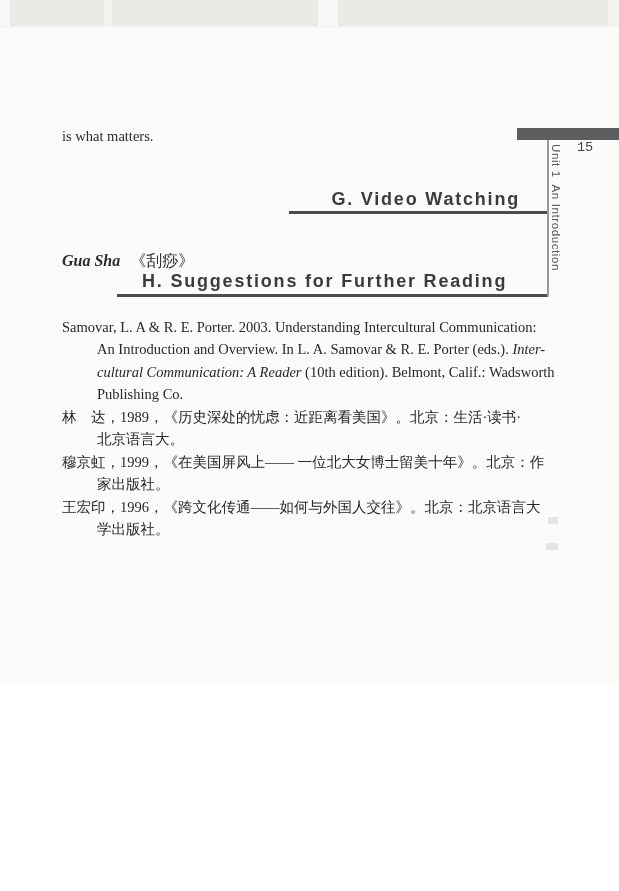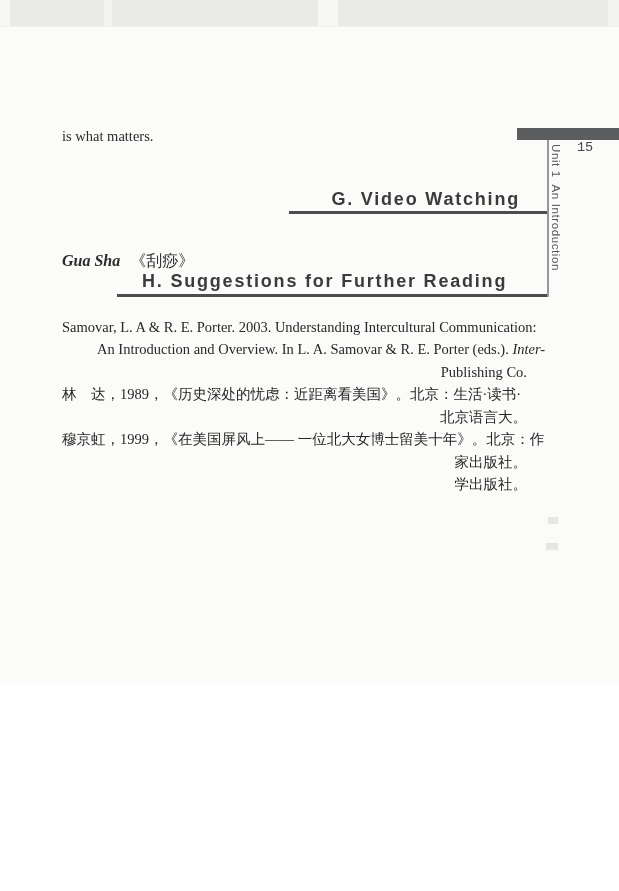--- a/index.html
+++ b/index.html
@@ -40,21 +40,21 @@
     color:#3b3b3b;
     white-space:nowrap;
   }
   .heading-rule { position:absolute; height:3px; background:#4d4d4d; }
 
   .movie-line { position:absolute; left:62px; top:230px; font-size:16px; white-space:nowrap;margin-top:21px; }
   .movie-line .en { font-weight:bold; font-style:italic; margin-right:10px; }
 
   .refs { position:absolute; left:62px; top:316px; width:465px; font-size:14.5px; color:#272727; }
   .ref-line { height:22.45px; line-height:22.45px; white-space:nowrap; }
-  .ref-line.indent { margin-left:35px;text-align:right; }
+  .ref-line.indent { margin-left:35px; }
 
   .unit-bar { position:absolute; left:517px; top:128px; width:102px; height:12px; background:#5b5d5f; }
   .unit-rule { position:absolute; left:547px; top:140px; width:2px; height:157px; background:#96989a; }
   .unit-label {
     position:absolute; left:550px; top:144px; height:170px;
     writing-mode:vertical-rl; text-orientation:mixed;
     font-family:"Liberation Sans", sans-serif;
     font-size:11.5px; color:#54575a; letter-spacing:0.6px;
     white-space:pre;
   }
@@ -81,25 +81,27 @@
   <div class="movie-line">
     <span class="en">Gua Sha</span><span>《刮痧》</span>
   </div>
 
   <div class="section-heading" style="left:142px; top:271px;">H. Suggestions for Further Reading</div>
   <div class="heading-rule" style="left:117px; top:294px; width:431px;"></div>
 
   <div class="refs">
       <div class="ref-line"><span>Samovar, L. A &amp; R. E. Porter. 2003. Understanding Intercultural Communication:</span></div>
       <div class="ref-line indent"><span>An Introduction and Overview. In L. A. Samovar &amp; R. E. Porter (eds.). </span><span class="italic">Inter-</span></div>
+      <div class="ref-line indent"><span class="italic">cultural Communication: A Reader</span><span> (10th edition). Belmont, Calif.: Wadsworth</span></div>
       <div class="ref-line indent"><span>Publishing Co.</span></div>
       <div class="ref-line"><span>林　达，1989，《历史深处的忧虑：近距离看美国》。北京：生活·读书·</span></div>
       <div class="ref-line indent"><span>北京语言大。</span></div>
       <div class="ref-line"><span>穆京虹，1999，《在美国屏风上—— 一位北大女博士留美十年》。北京：作</span></div>
       <div class="ref-line indent"><span>家出版社。</span></div>
+      <div class="ref-line"><span>王宏印，1996，《跨文化传通——如何与外国人交往》。北京：北京语言大</span></div>
       <div class="ref-line indent"><span>学出版社。</span></div>
     </div>
 
   <div class="unit-bar"></div>
   <div class="unit-rule"></div>
   <div class="unit-label">Unit 1  An Introduction</div>
   <div class="page-number">15</div>
 
   <div class="scanline" style="top:689px;"></div>
   <div class="scanline" style="top:745px;"></div>

